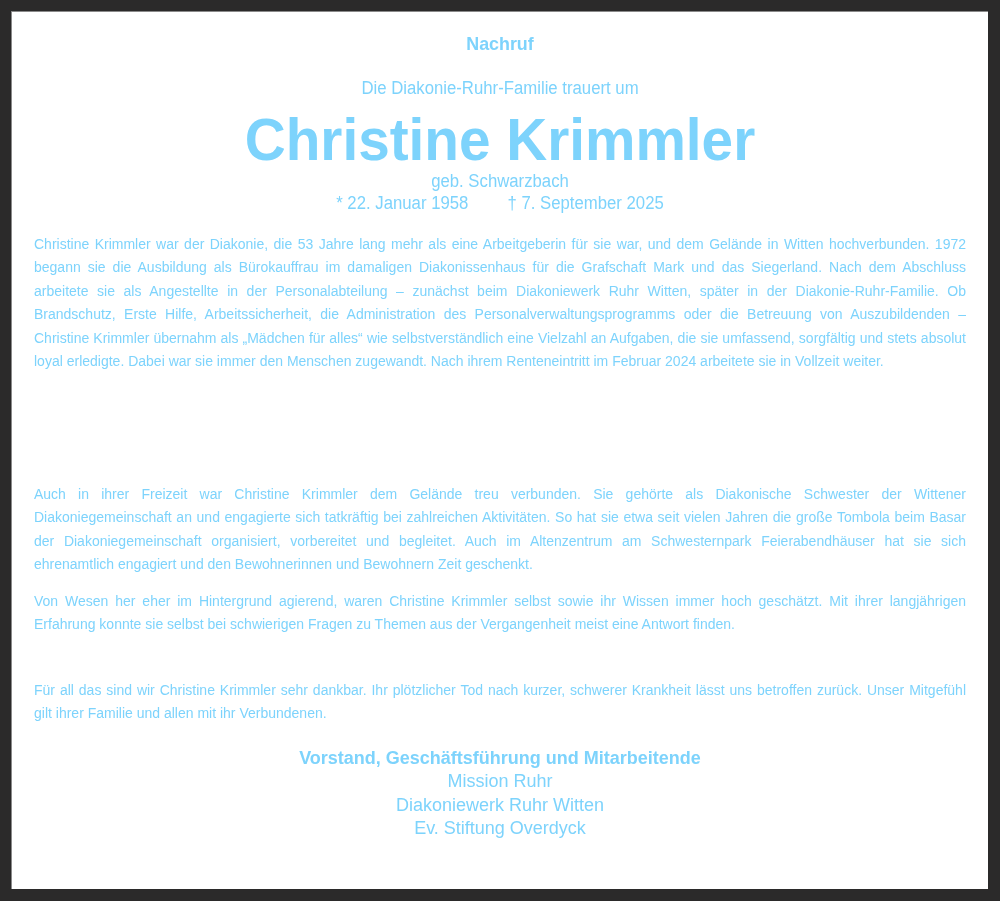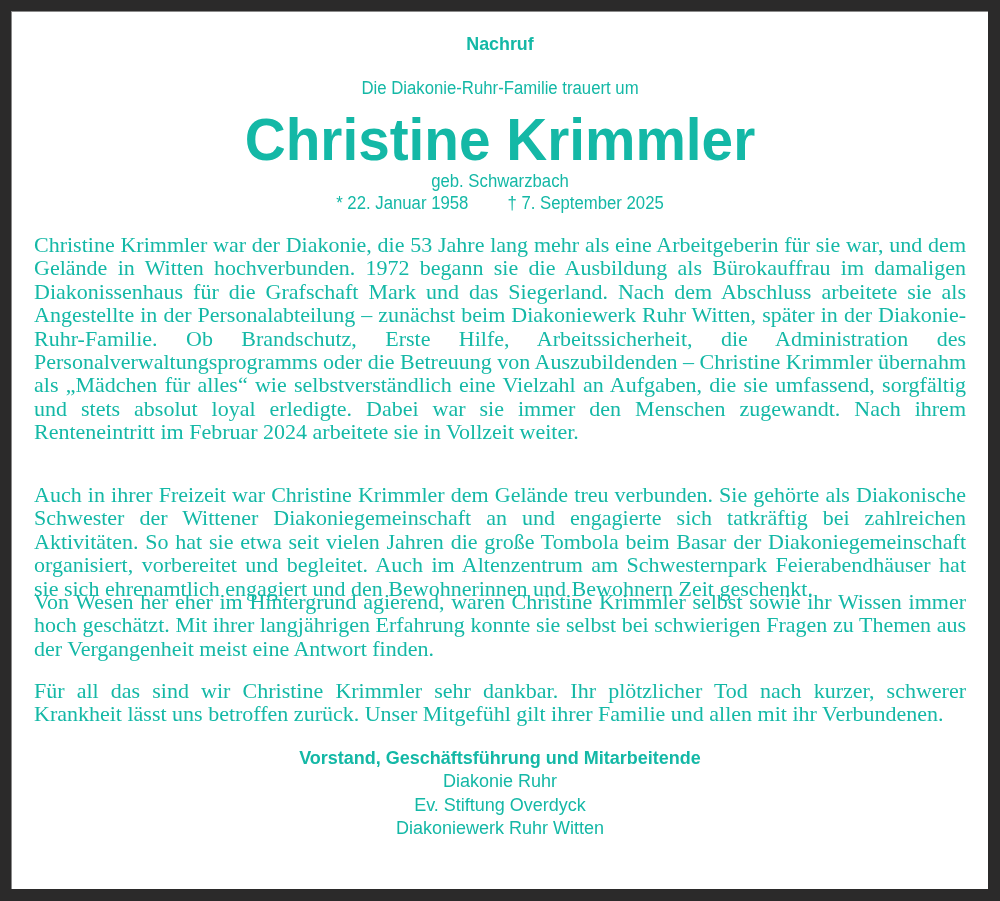--- a/index.html
+++ b/index.html
@@ -23,21 +23,21 @@
     border-left: 1px solid #8a8a8a;
     border-top: 1px solid #8a8a8a;
     box-sizing: border-box;
   }
   .doc {
     position: absolute;
     left: 0;
     top: 0;
     width: 1000px;
     height: 901px;
-    color: #14b8a6;
+    color: #7dd3fc;
     font-family: "Liberation Sans", sans-serif;
   }
   .center {
     position: absolute;
     left: 0;
     width: 1000px;
     text-align: center;
     white-space: nowrap;
   }
   .heading {
@@ -70,25 +70,24 @@
     transform: scaleX(0.93);
   }
   .dates .gap {
     display: inline-block;
     width: 42px;
   }
   .body-text {
     position: absolute;
     left: 34px;
     width: 932px;
-    font-size: 22px;
+    font-size: 14px;
     line-height: 23.4px;
     text-align: justify;
     margin: 0;
-    font-family: Liberation Serif, serif;
   }
   .p1 { top: 233px; }
   .p2 { top: 457px; margin-top: 26px; }
   .p3 { top: 590px; }
   .p4 { top: 679px; }
   .signature {
     position: absolute;
     left: 0;
     top: 747px;
     width: 1000px;
@@ -117,17 +116,17 @@
     <span>* 22. Januar 1958</span><span class="gap"></span><span>† 7. September 2025</span>
   </div>
 
   <p class="body-text p1">Christine Krimmler war der Diakonie, die 53 Jahre lang mehr als eine Arbeitgeberin für sie war, und dem Gelände in Witten hochverbunden. 1972 begann sie die Ausbildung als Bürokauffrau im damaligen Diakonissenhaus für die Grafschaft Mark und das Siegerland. Nach dem Abschluss arbeitete sie als Angestellte in der Personalabteilung – zunächst beim Diakoniewerk Ruhr Witten, später in der Diakonie-Ruhr-Familie. Ob Brandschutz, Erste Hilfe, Arbeitssicherheit, die Administration des Personalverwaltungsprogramms oder die Betreuung von Auszubildenden – Christine Krimmler übernahm als „Mädchen für alles“ wie selbstverständlich eine Vielzahl an Aufgaben, die sie umfassend, sorgfältig und stets absolut loyal erledigte. Dabei war sie immer den Menschen zugewandt. Nach ihrem Renteneintritt im Februar 2024 arbeitete sie in Vollzeit weiter.</p>
   <p class="body-text p2">Auch in ihrer Freizeit war Christine Krimmler dem Gelände treu verbunden. Sie gehörte als Diakonische Schwester der Wittener Diakoniegemeinschaft an und engagierte sich tatkräftig bei zahlreichen Aktivitäten. So hat sie etwa seit vielen Jahren die große Tombola beim Basar der Diakoniegemeinschaft organisiert, vorbereitet und begleitet. Auch im Altenzentrum am Schwesternpark Feierabendhäuser hat sie sich ehrenamtlich engagiert und den Bewohnerinnen und Bewohnern Zeit geschenkt.</p>
   <p class="body-text p4">Für all das sind wir Christine Krimmler sehr dankbar. Ihr plötzlicher Tod nach kurzer, schwerer Krankheit lässt uns betroffen zurück. Unser Mitgefühl gilt ihrer Familie und allen mit ihr Verbundenen.</p>
   <p class="body-text p3">Von Wesen her eher im Hintergrund agierend, waren Christine Krimmler selbst sowie ihr Wissen immer hoch geschätzt. Mit ihrer langjährigen Erfahrung konnte sie selbst bei schwierigen Fragen zu Themen aus der Vergangenheit meist eine Antwort finden.</p>
 
   <div class="signature">
     <div class="sig-title">Vorstand, Geschäftsführung und Mitarbeitende</div>
-    <div>Diakonie Ruhr</div>
+    <div>Mission Ruhr</div>
+    <div>Diakoniewerk Ruhr Witten</div>
     <div>Ev. Stiftung Overdyck</div>
-    <div>Diakoniewerk Ruhr Witten</div>
   </div>
 </div>
 
 </body></html>

